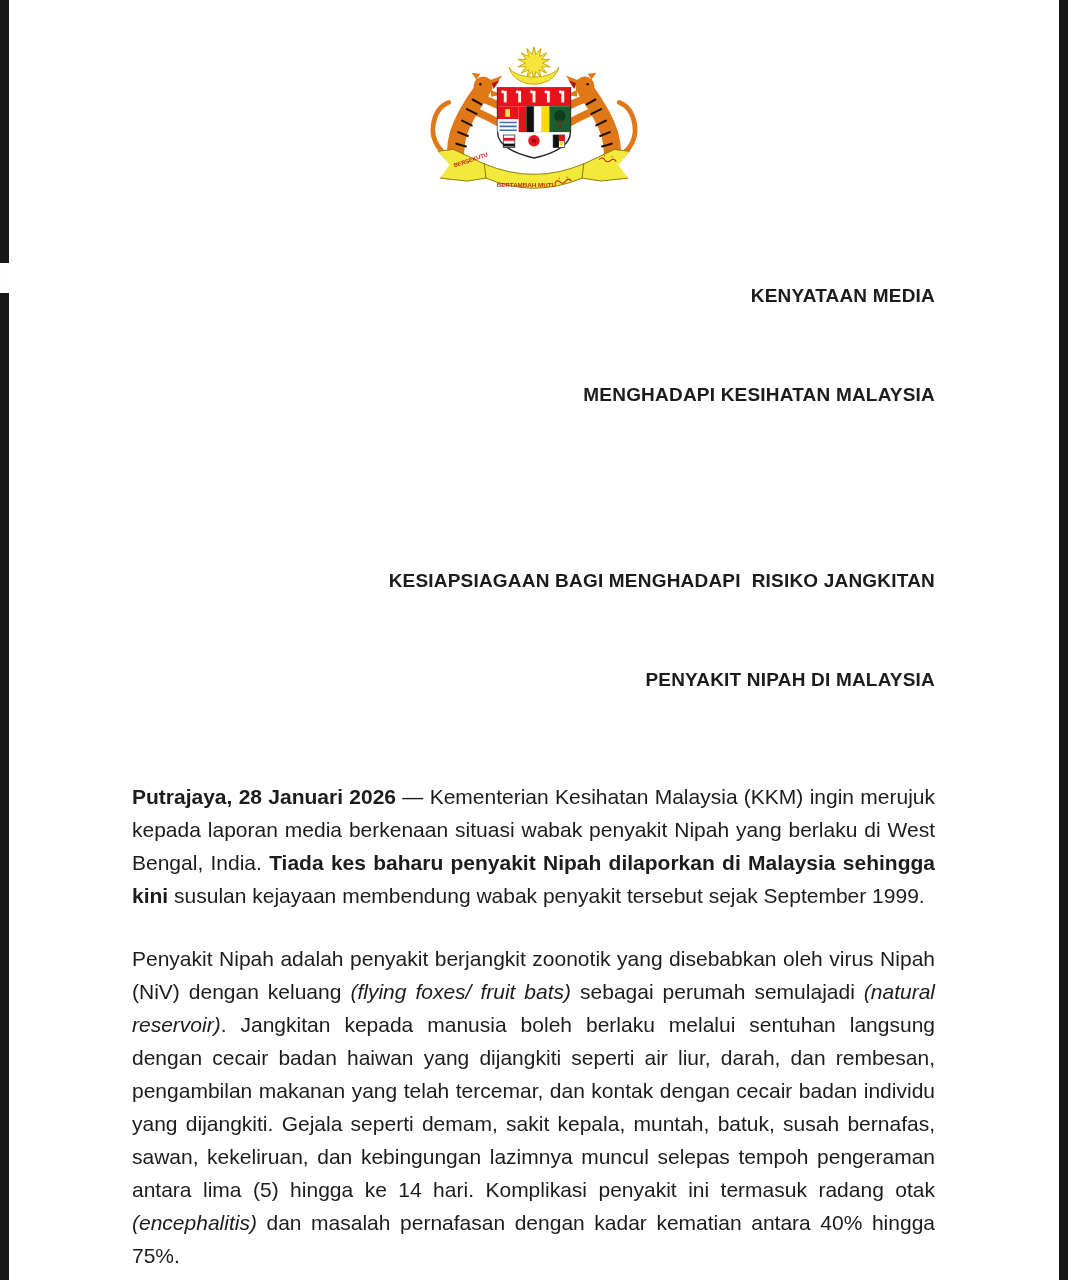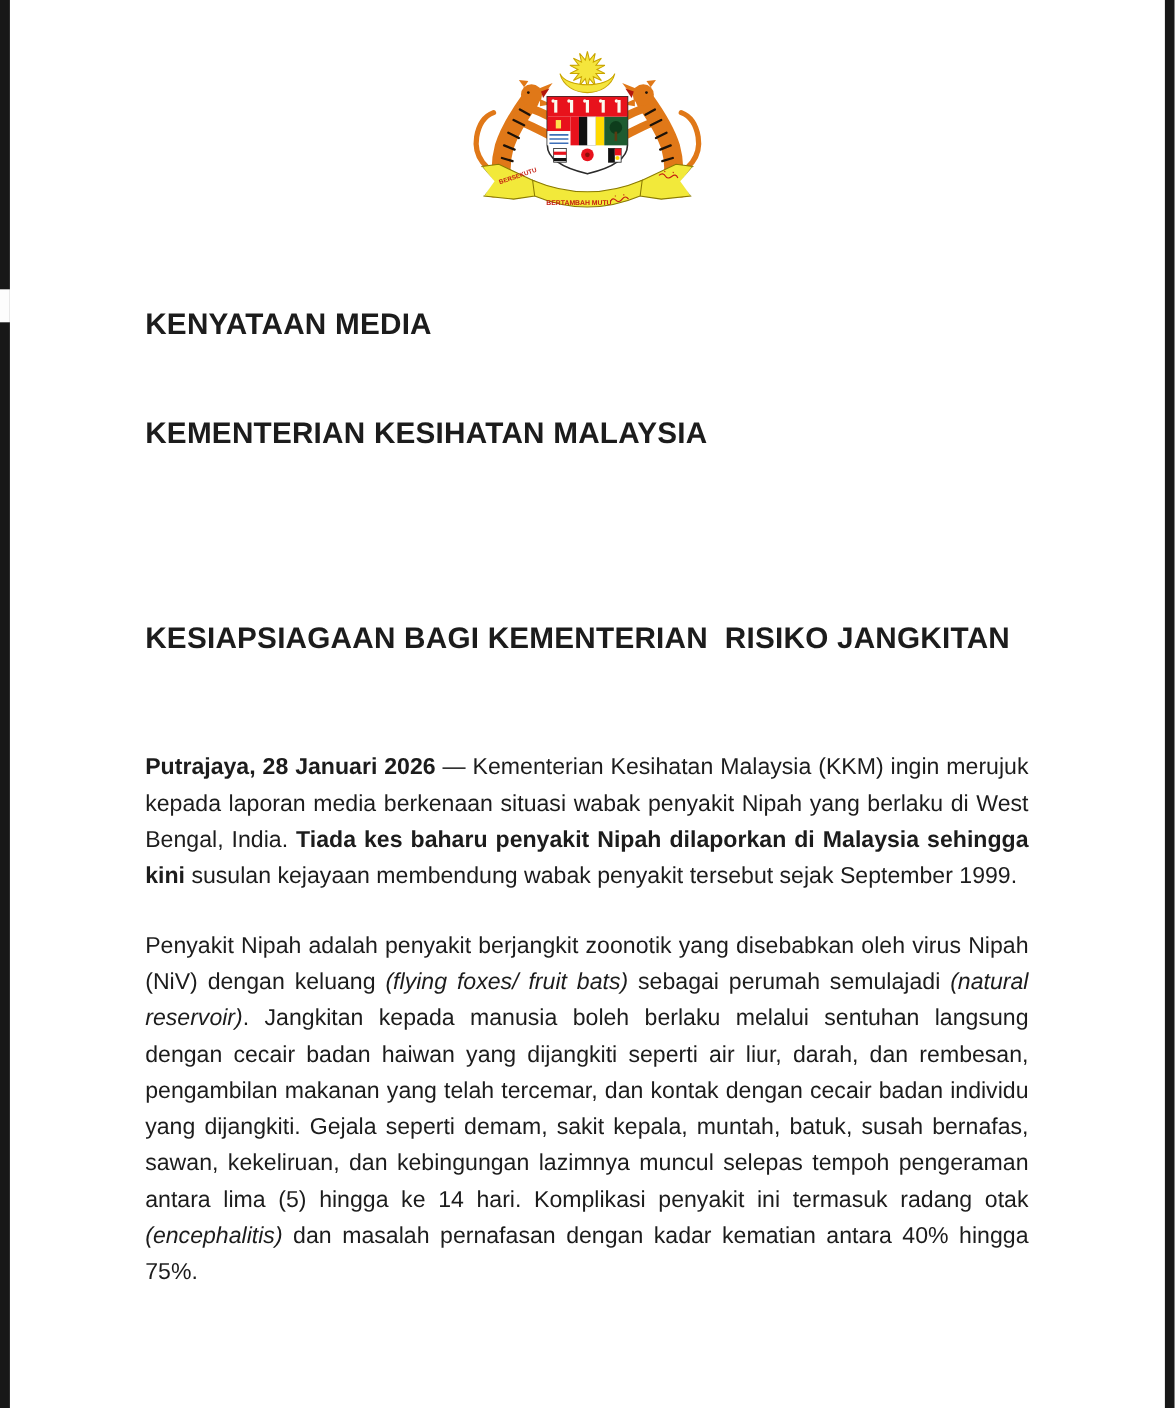--- a/index.html
+++ b/index.html
@@ -37,23 +37,23 @@
     display: flex;
     justify-content: center;
   }
   .content {
     position: absolute;
     top: 213px;
     left: 132px;
     width: 803px;
   }
   .doc-header, .doc-title {
-    text-align: left;
+    text-align: right;
     font-weight: bold;
-    font-size: 27px;
+    font-size: 19px;
     line-height: 33px;
     white-space: pre-wrap;
     letter-spacing: 0.2px;
   }
   .doc-title { margin-top: 21px; }
   .doc-body { margin-top: 18px; }
   .para {
     margin: 0 0 30px 0;
     font-size: 21px;
     line-height: 33px;
@@ -151,25 +151,26 @@
         <text x="122" y="151" font-size="6.5" font-weight="bold" fill="#C41E12" text-anchor="middle" font-family="Liberation Sans, sans-serif">BERTAMBAH MUTU</text>
         <path d="M152,147 q2,-4 5,-1 q3,3 6,-1 q3,-4 6,0 M156,142 l1,0 M164,141 l1,0" stroke="#C41E12" stroke-width="1.1" fill="none"></path>
         <path d="M198,125 q3,-4 6,-1 q3,3 6,-1 q3,-4 6,0 M202,120 l1,0 M210,119 l1,0" stroke="#C41E12" stroke-width="1.1" fill="none" transform="rotate(14 208 123)"></path>
       </g>
     </svg>
   </div>
 
   <div class="content">
     <div class="doc-header">
       <div>KENYATAAN MEDIA</div>
-      <div>KEMENTERIAN KESIHATAN MALAYSIA</div>
+      <div>MENGHADAPI KESIHATAN MALAYSIA</div>
     </div>
 
     <div class="doc-title">
-      <div>KESIAPSIAGAAN BAGI KEMENTERIAN  RISIKO JANGKITAN</div>
+      <div>KESIAPSIAGAAN BAGI MENGHADAPI  RISIKO JANGKITAN</div>
+      <div>PENYAKIT NIPAH DI MALAYSIA</div>
     </div>
 
     <div class="doc-body">
         <p class="para"><span style="font-weight: 700;">Putrajaya, 28 Januari 2026</span><span> — Kementerian Kesihatan Malaysia (KKM) ingin merujuk kepada laporan media berkenaan situasi wabak penyakit Nipah yang berlaku di West Bengal, India. </span><span style="font-weight: 700;">Tiada kes baharu penyakit Nipah dilaporkan di Malaysia sehingga kini</span><span> susulan kejayaan membendung wabak penyakit tersebut sejak September 1999.</span></p>
         <p class="para"><span>Penyakit Nipah adalah penyakit berjangkit zoonotik yang disebabkan oleh virus Nipah (NiV) dengan keluang </span><span style="font-style: italic;">(flying foxes/ fruit bats)</span><span> sebagai perumah semulajadi </span><span style="font-style: italic;">(natural reservoir)</span><span>. Jangkitan kepada manusia boleh berlaku melalui sentuhan langsung dengan cecair badan haiwan yang dijangkiti seperti air liur, darah, dan rembesan, pengambilan makanan yang telah tercemar, dan kontak dengan cecair badan individu yang dijangkiti. Gejala seperti demam, sakit kepala, muntah, batuk, susah bernafas, sawan, kekeliruan, dan kebingungan lazimnya muncul selepas tempoh pengeraman antara lima (5) hingga ke 14 hari. Komplikasi penyakit ini termasuk radang otak </span><span style="font-style: italic;">(encephalitis)</span><span> dan masalah pernafasan dengan kadar kematian antara 40% hingga 75%.</span></p>
       </div>
   </div>
 
 </div>
 

